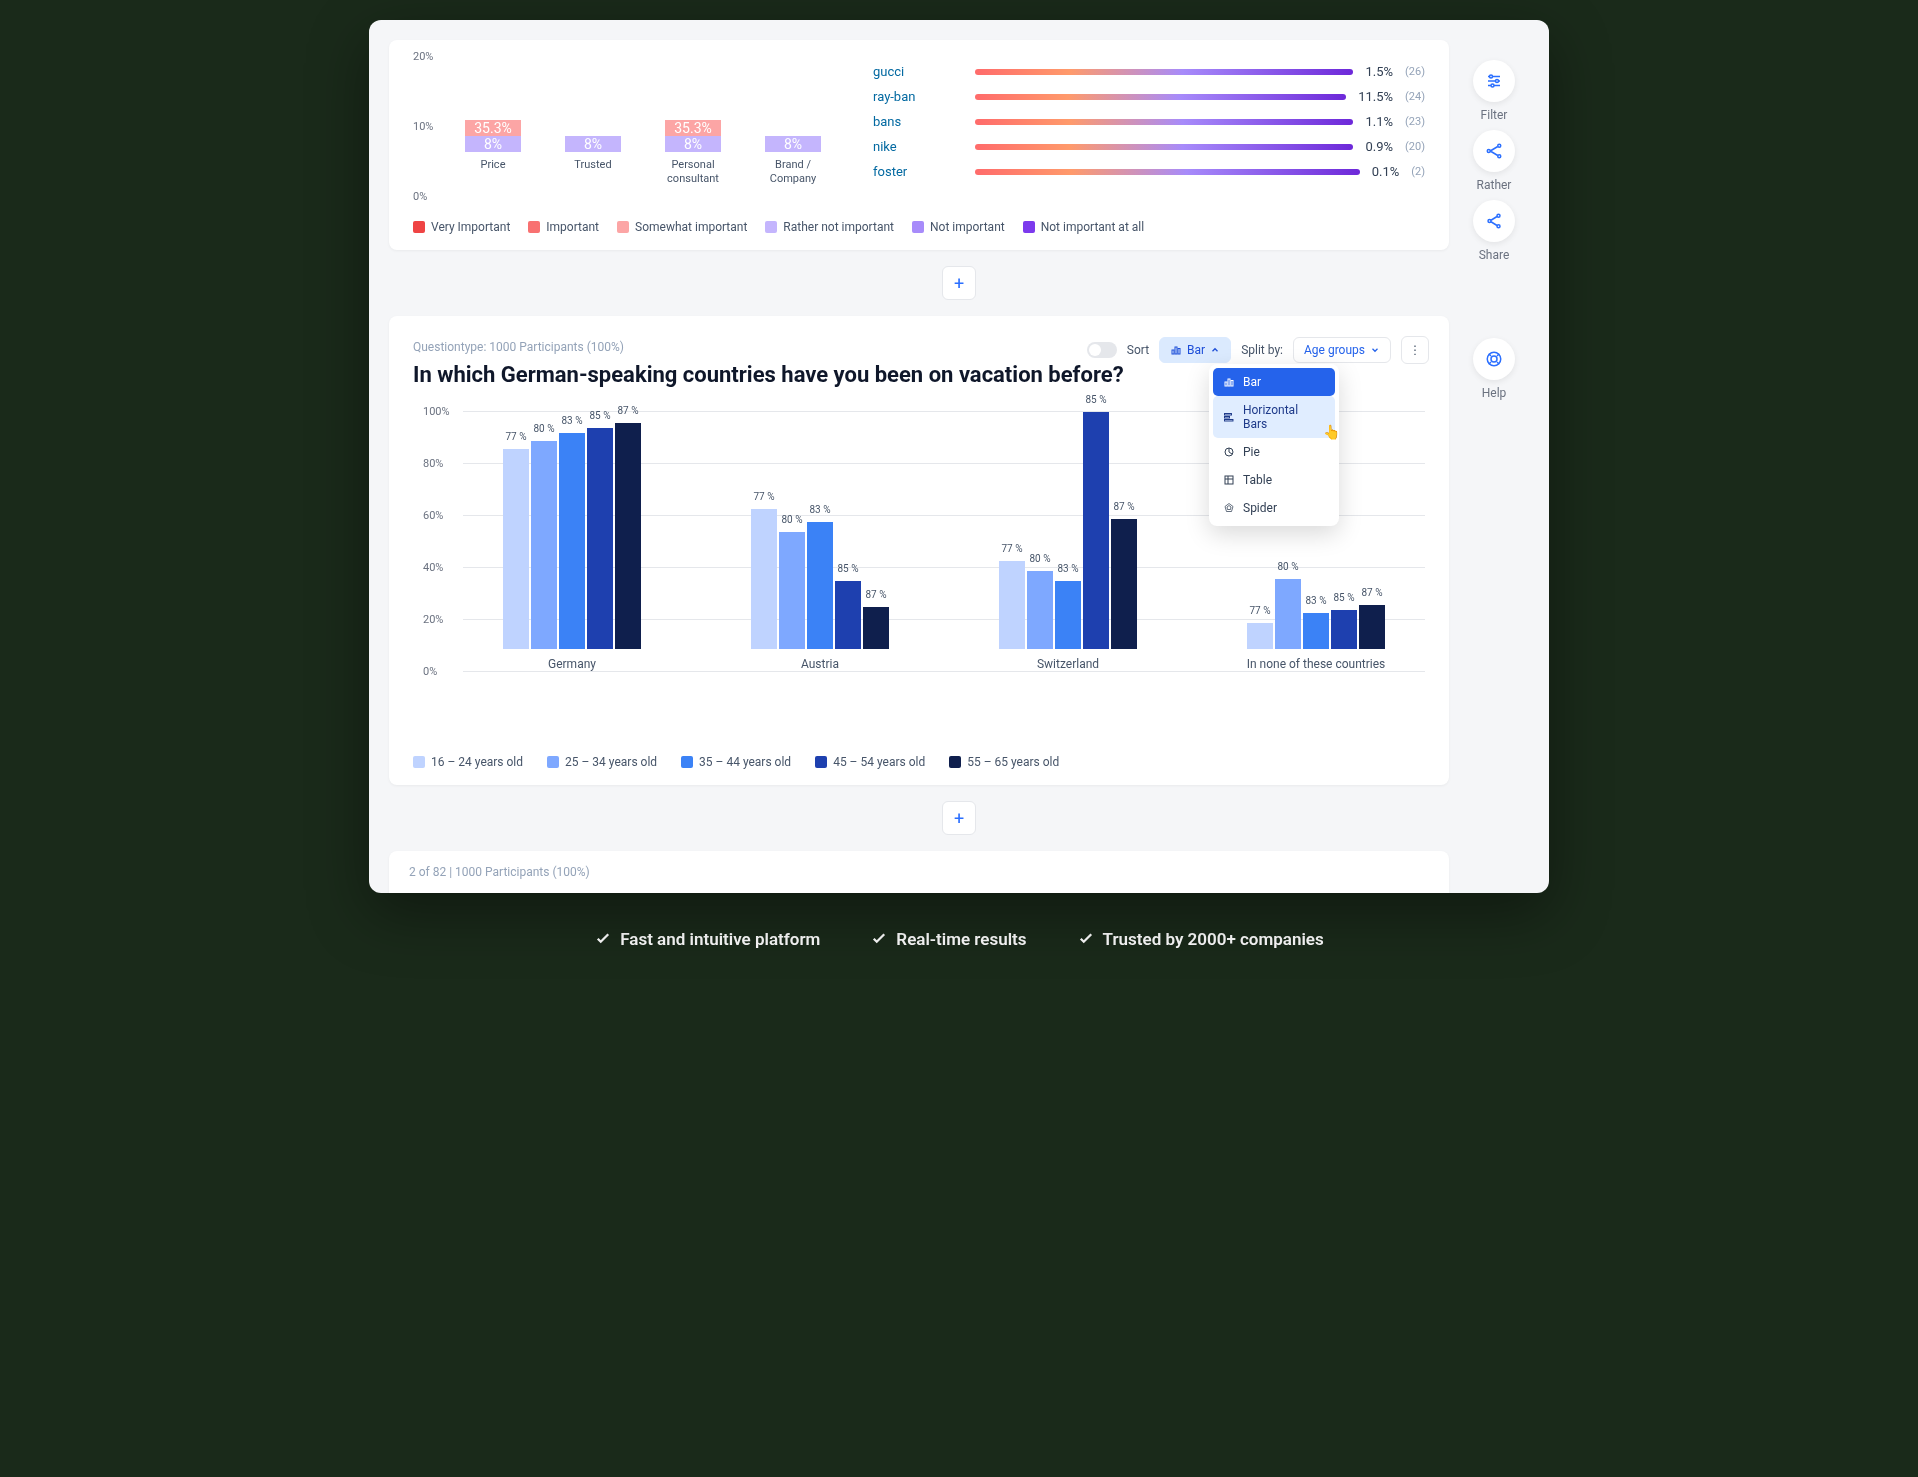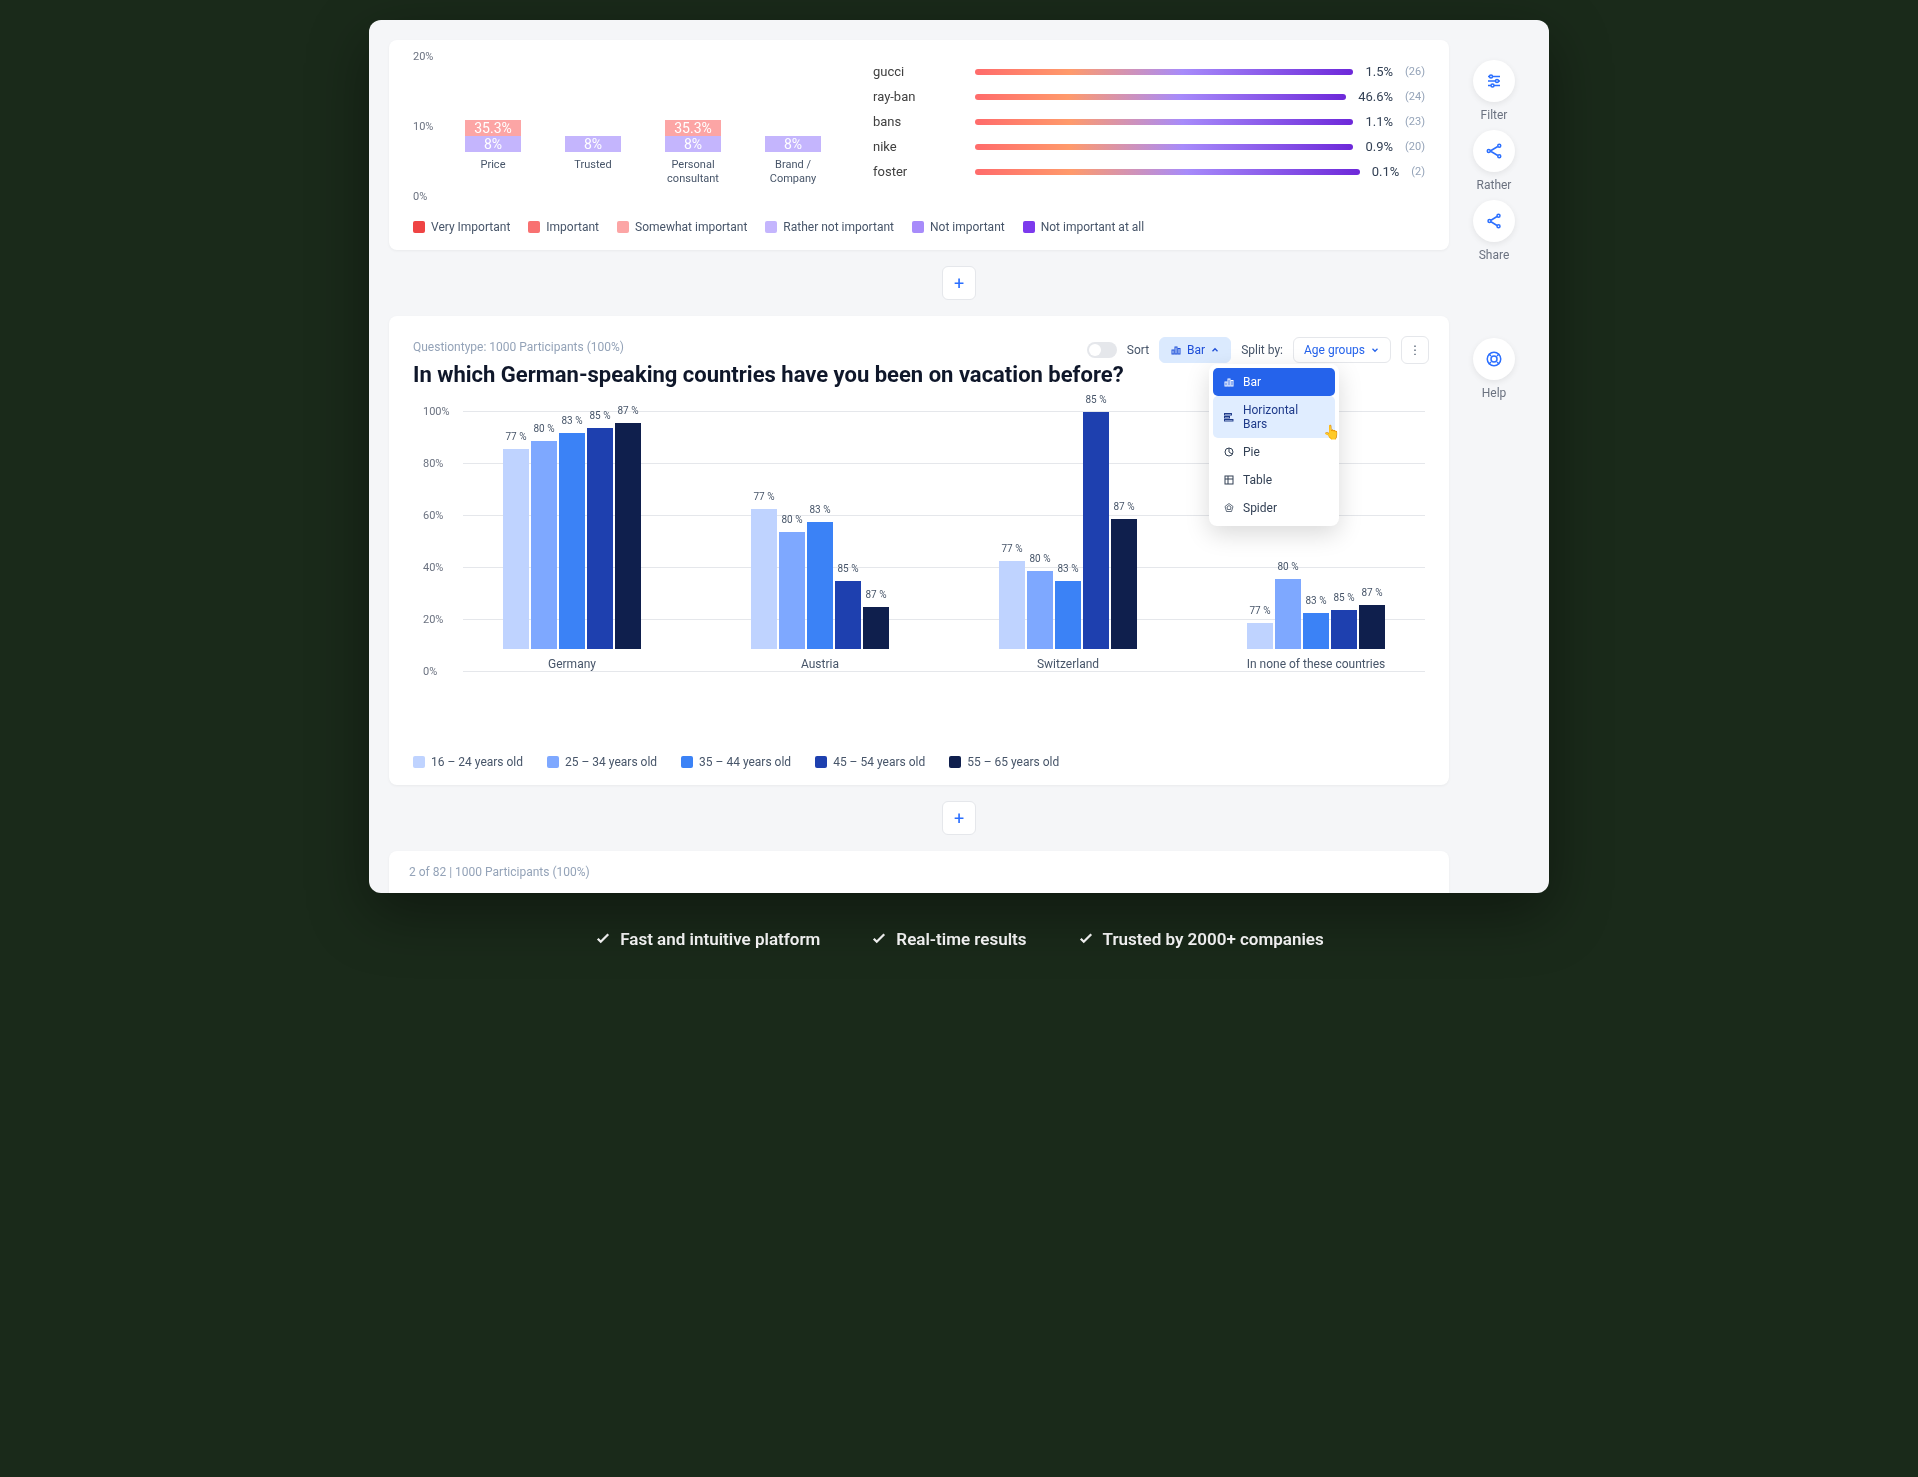--- a/index.html
+++ b/index.html
@@ -14,21 +14,21 @@
 .stacked-area{flex:0 0 420px}
 .stacked-chart{height:140px;position:relative;padding-left:40px;padding-bottom:10px}
 .ytick{position:absolute;left:0;font-size:11px;color:#6b7280;transform:translateY(-50%)}
 .sbar-row{display:flex;gap:20px;height:130px;align-items:flex-end}
 .sbar-col{flex:1;display:flex;flex-direction:column;align-items:center;gap:6px}
 .sbar{width:56px;display:flex;flex-direction:column-reverse;position:relative}
 .seg{width:100%;position:relative;display:flex;align-items:center;justify-content:center;color:#fff;font-size:14px}
 .xcat{font-size:11px;color:#475569;text-align:center;line-height:1.3;height:28px}
 .brand-list{flex:1;display:flex;flex-direction:column;gap:10px;padding-top:8px}
 .brand-row{display:flex;align-items:center;gap:12px}
-.brand-name{flex:0 0 90px;font-size:13px;color:#404040}
+.brand-name{flex:0 0 90px;font-size:13px;color:#0369a1}
 .brand-bar{flex:1;height:6px;border-radius:3px;background:linear-gradient(90deg,#ff6b6b 0%,#ff9a6b 25%,#a78bfa 55%,#6d28d9 100%)}
 .brand-pct{font-size:13px;color:#334155}
 .brand-cnt{font-size:11px;color:#94a3b8}
 .legend{display:flex;flex-wrap:wrap;gap:18px;margin-top:24px;justify-content:flex-start;font-size:12px;color:#475569}
 .legend span{display:flex;align-items:center;gap:6px}
 .sw{width:12px;height:12px;border-radius:2px}
 .add-btn{width:34px;height:34px;border-radius:6px;background:#fff;border:1px solid #e5e7eb;display:flex;align-items:center;justify-content:center;margin:0 auto 16px auto;color:#2b6fff;font-size:18px;cursor:pointer}
 .q-meta{font-size:12px;color:#94a3b8;margin-bottom:8px}
 .q-title{font-size:22px;font-weight:700;color:#0f172a;margin-bottom:24px}
 .controls{position:absolute;right:20px;top:20px;display:flex;align-items:center;gap:10px;font-size:12px}
@@ -164,21 +164,21 @@
       <div class="brand-list" id="brand-list">
             <div class="brand-row">
               <div class="brand-name">gucci</div>
               <div class="brand-bar"></div>
               <div class="brand-pct">1.5%</div>
               <div class="brand-cnt">(26)</div>
             </div>
             <div class="brand-row">
               <div class="brand-name">ray-ban</div>
               <div class="brand-bar"></div>
-              <div class="brand-pct">46.6%</div>
+              <div class="brand-pct">11.5%</div>
               <div class="brand-cnt">(24)</div>
             </div>
             <div class="brand-row">
               <div class="brand-name">bans</div>
               <div class="brand-bar"></div>
               <div class="brand-pct">1.1%</div>
               <div class="brand-cnt">(23)</div>
             </div>
             <div class="brand-row">
               <div class="brand-name">nike</div>

